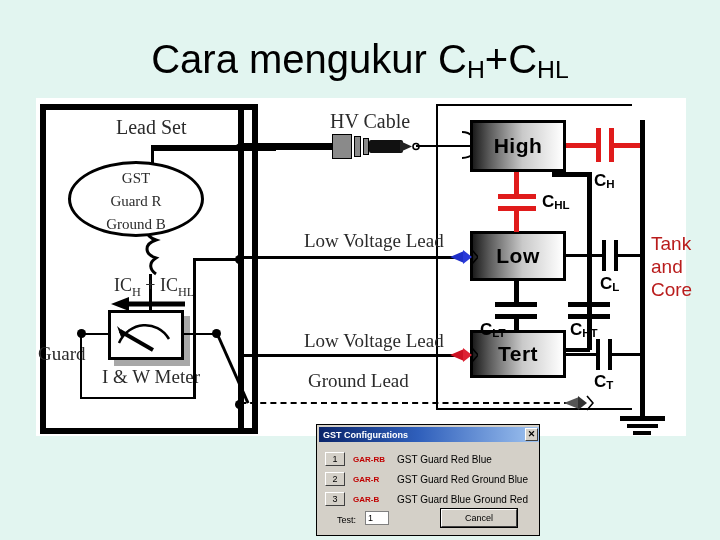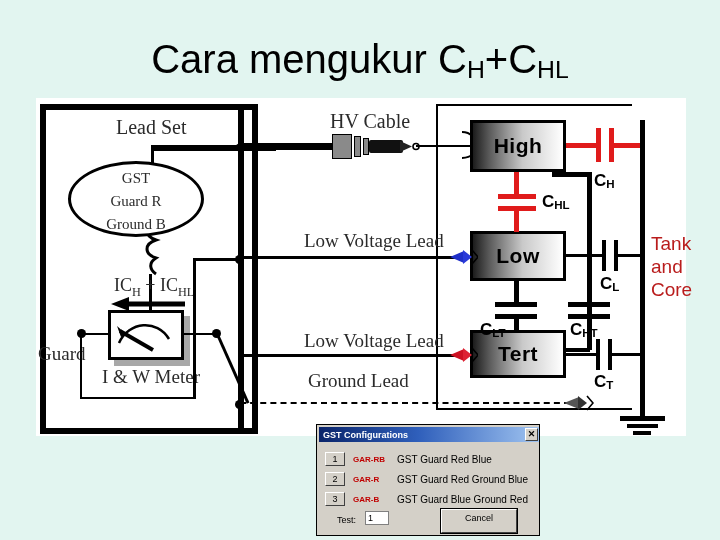--- a/index.html
+++ b/index.html
@@ -230,21 +230,21 @@
     background: #fff;
     border: 1px solid #808080;
     font-size: 9px;
     color: #000;
     padding: 0 2px;
     line-height: 12px;
   }
   #dlg-cancel {
     position: absolute;
     left: 124px; top: 84px;
-    width: 76px; height: 24px;
+    width: 76px; height: 18px;
     background: #d4d0c8;
     border: 1px solid #fff;
     border-right-color: #404040;
     border-bottom-color: #404040;
     outline: 1px solid #000;
     font-size: 9px;
     color: #000;
     text-align: center;
     line-height: 16px;
     cursor: pointer;

